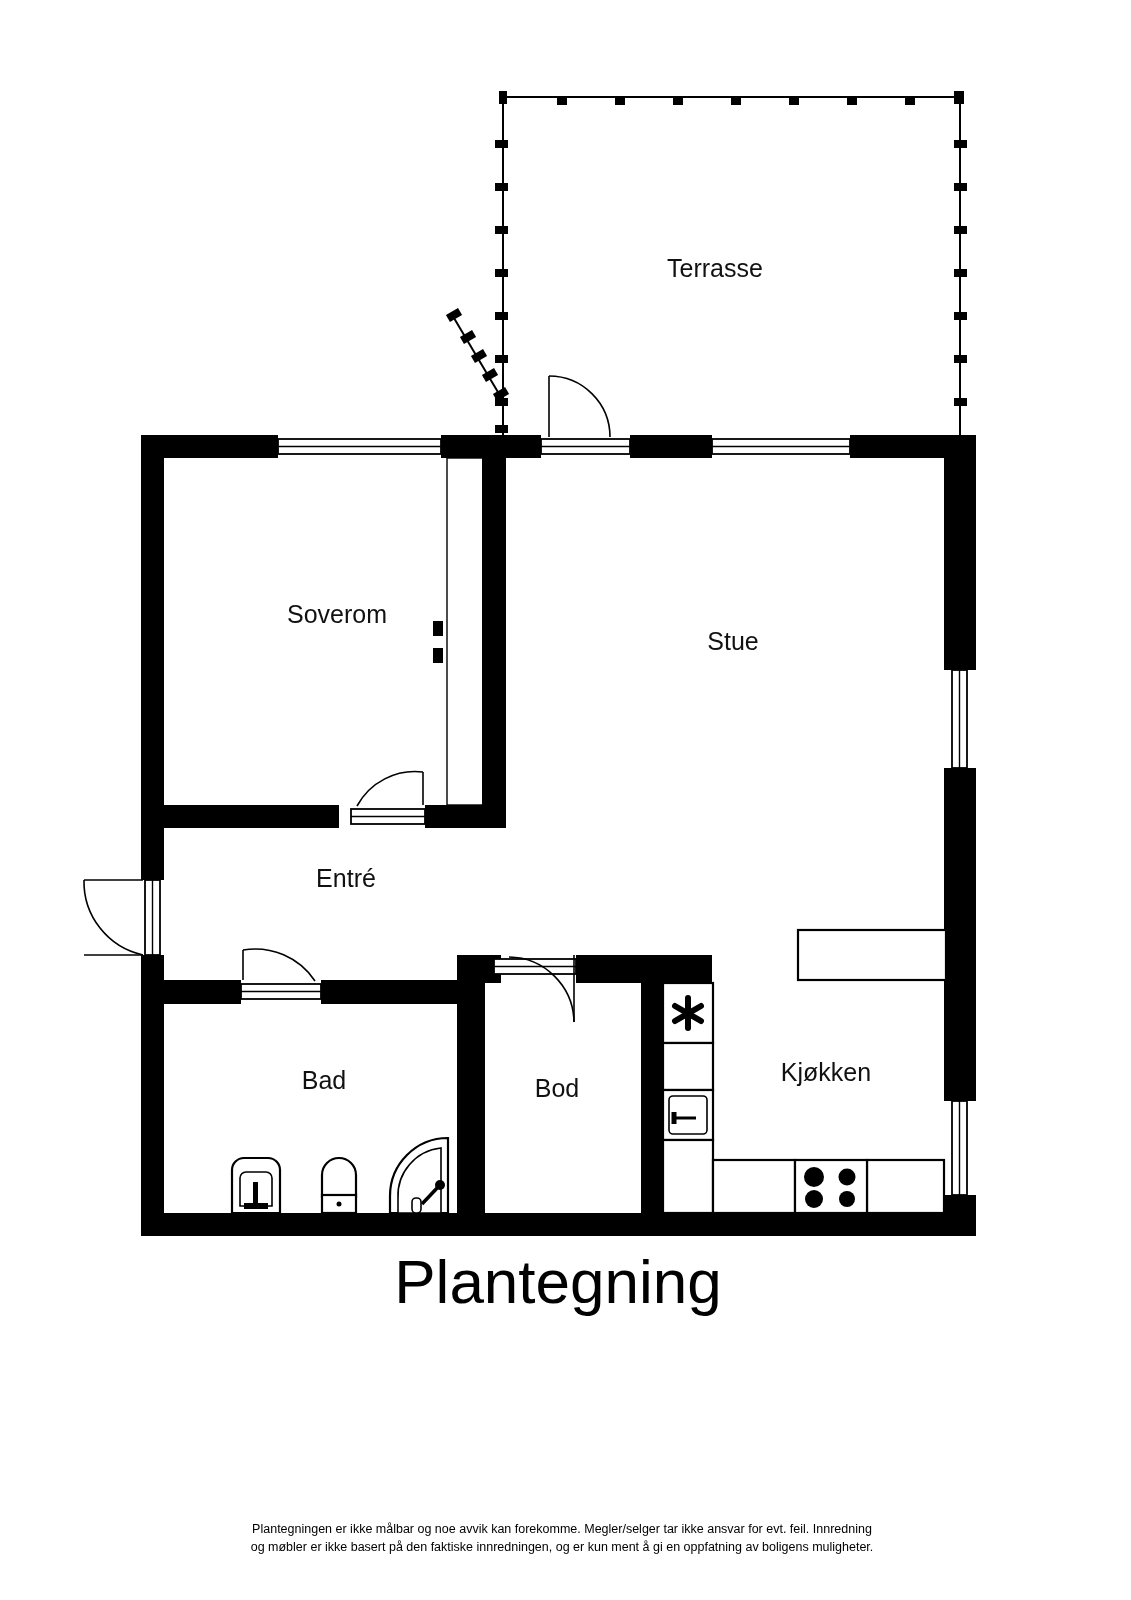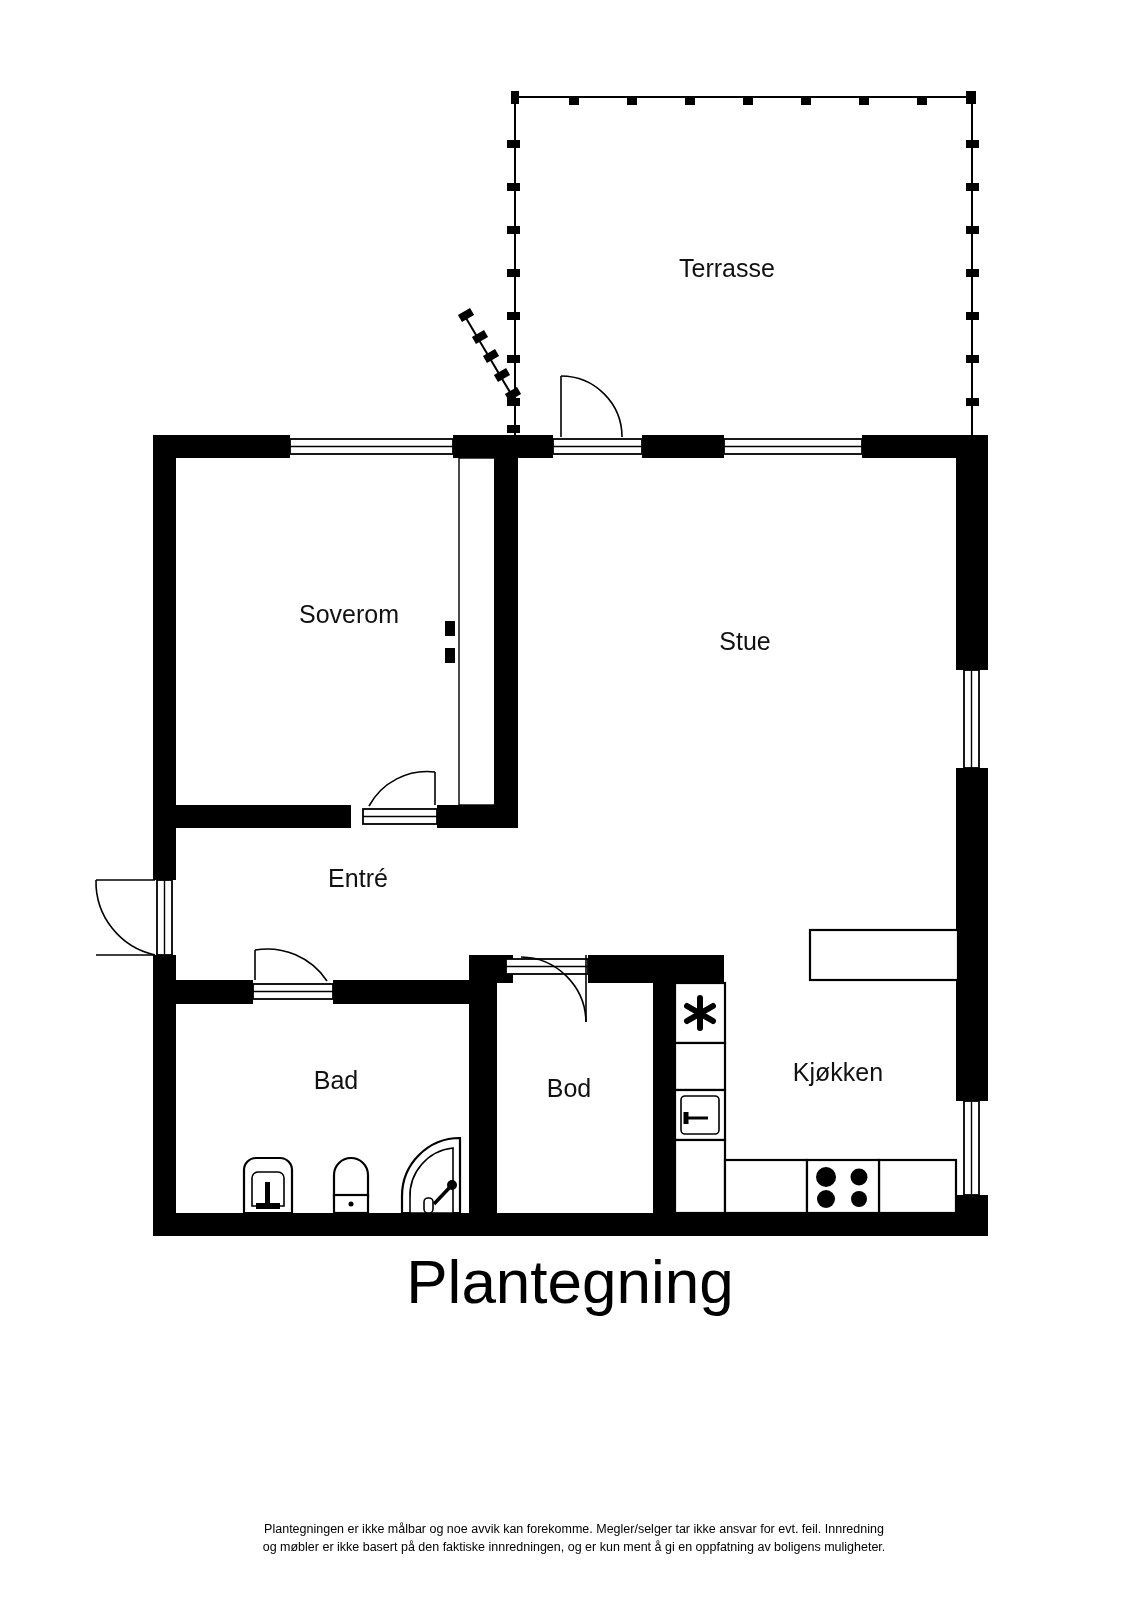--- a/index.html
+++ b/index.html
@@ -10,21 +10,21 @@
   body {
     width: 1131px;
     height: 1600px;
     position: relative;
     font-family: "Liberation Sans", sans-serif;
     color: #000000;
     overflow: hidden;
   }
   #floorplan-root {
     position: absolute;
-    left: 16px; top: 0;
+    left: 4px; top: 0;
     width: 1002px;
     height: 1600px;
     padding-left: 48px;
   }
   svg#plan-svg {
     position: absolute;
     left: 0; top: 0;
     width: 1131px;
     height: 1600px;
     display: block;

